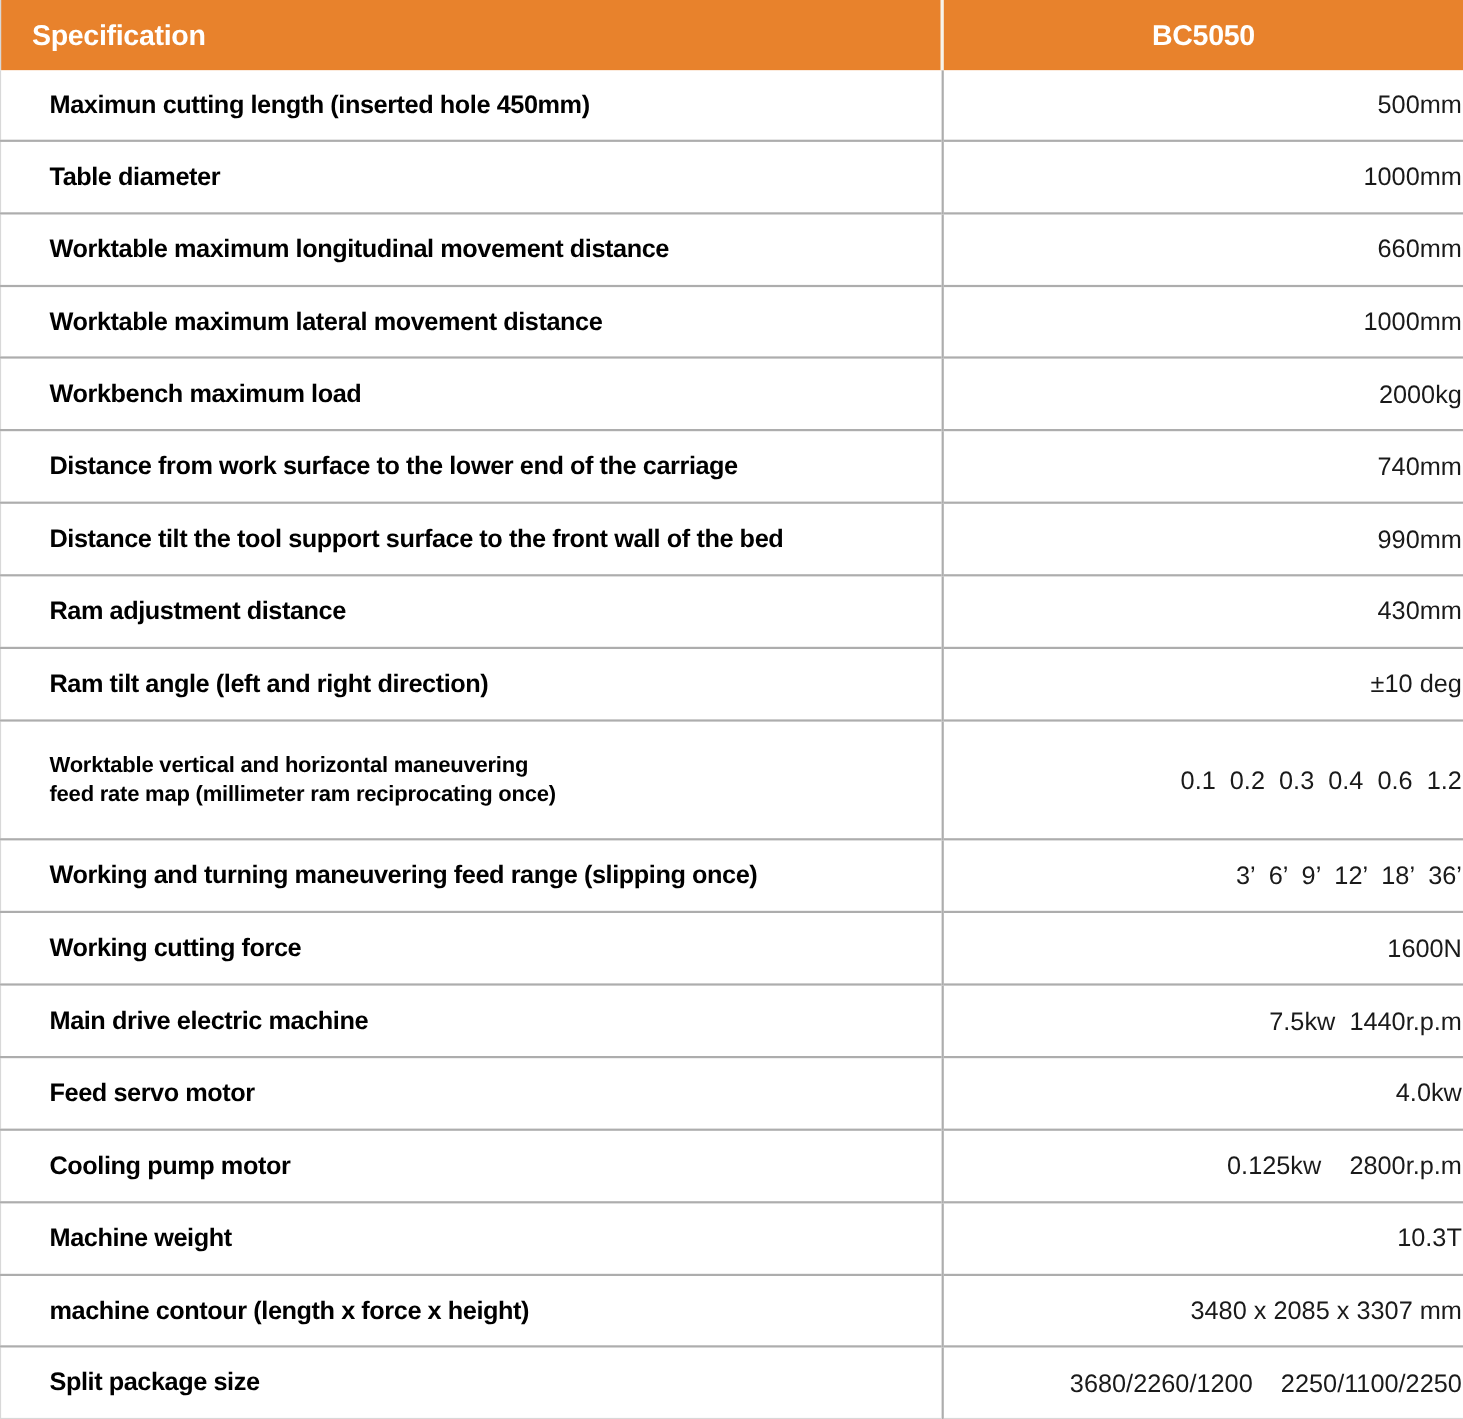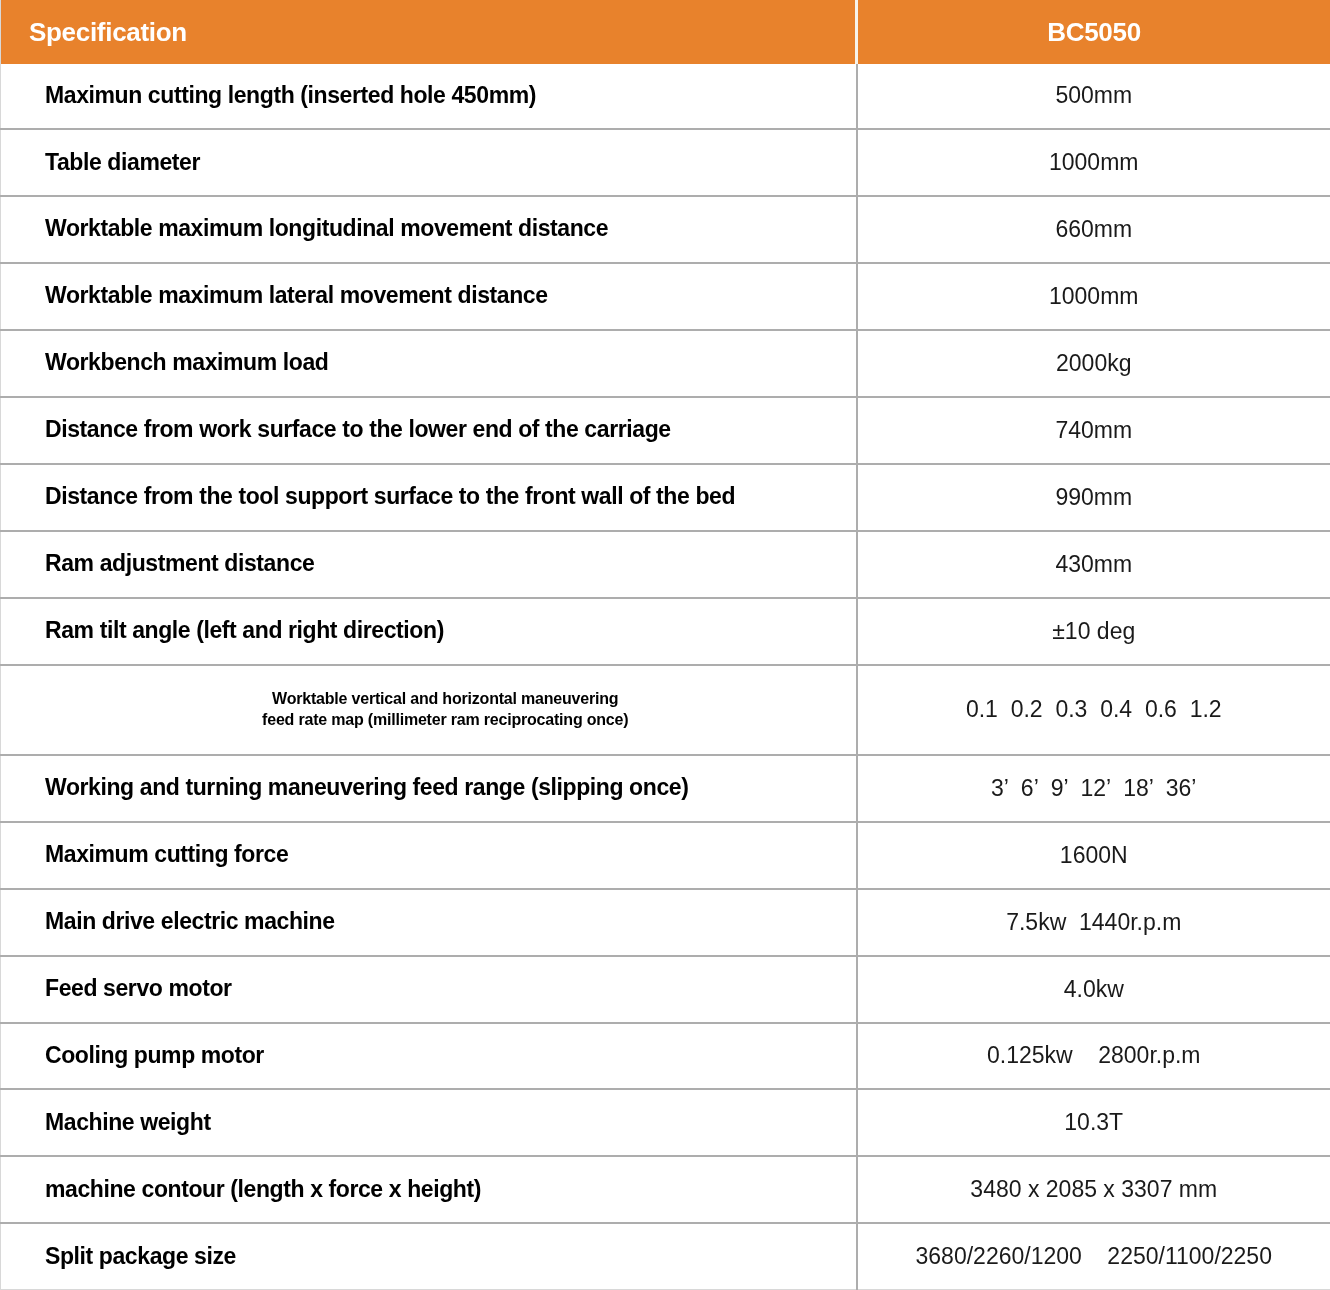--- a/index.html
+++ b/index.html
@@ -62,26 +62,25 @@
     color: var(--label-text);
     font-size: 23px;
     letter-spacing: -0.4px;
     text-align: left;
     padding-left: 28px;
     padding-right: 10px;
     white-space: pre-line;
     line-height: 1.3;
   }
   tbody td.label.small {
-    font-size: 16px;
+    font-size: 20px;
     letter-spacing: -0.2px;
-    text-align: center;
   }
   tbody td.value {
-    text-align: center;
+    text-align: right;
     font-size: 23px;
     font-weight: normal;
     color: var(--value-text);
     white-space: pre;
   }
   tbody td:first-child {
     border-right: 2px solid var(--grid-line);
     padding-left: 44px;
   }
   tbody tr + tr td {
@@ -122,42 +121,42 @@
   </tr>
       <tr>
     <td class="label">Workbench maximum load</td>
     <td class="value">2000kg</td>
   </tr>
       <tr>
     <td class="label">Distance from work surface to the lower end of the carriage</td>
     <td class="value">740mm</td>
   </tr>
       <tr>
-    <td class="label">Distance from the tool support surface to the front wall of the bed</td>
+    <td class="label">Distance tilt the tool support surface to the front wall of the bed</td>
     <td class="value">990mm</td>
   </tr>
       <tr>
     <td class="label">Ram adjustment distance</td>
     <td class="value">430mm</td>
   </tr>
       <tr>
     <td class="label">Ram tilt angle (left and right direction)</td>
     <td class="value">±10 deg</td>
   </tr>
       <tr>
     <td class="label small">Worktable vertical and horizontal maneuvering
 feed rate map (millimeter ram reciprocating once)</td>
     <td class="value">0.1  0.2  0.3  0.4  0.6  1.2</td>
   </tr>
       <tr>
     <td class="label">Working and turning maneuvering feed range (slipping once)</td>
     <td class="value">3’  6’  9’  12’  18’  36’</td>
   </tr>
       <tr>
-    <td class="label">Maximum cutting force</td>
+    <td class="label">Working cutting force</td>
     <td class="value">1600N</td>
   </tr>
       <tr>
     <td class="label">Main drive electric machine</td>
     <td class="value">7.5kw  1440r.p.m</td>
   </tr>
       <tr>
     <td class="label">Feed servo motor</td>
     <td class="value">4.0kw</td>
   </tr>

